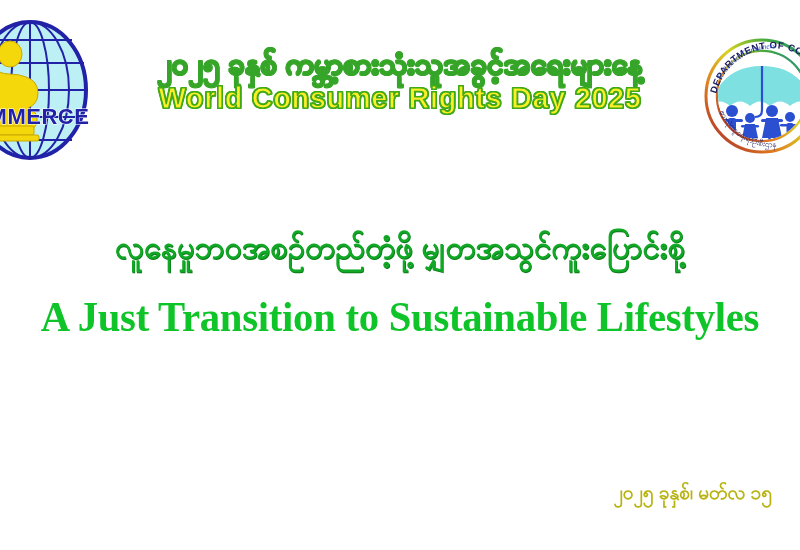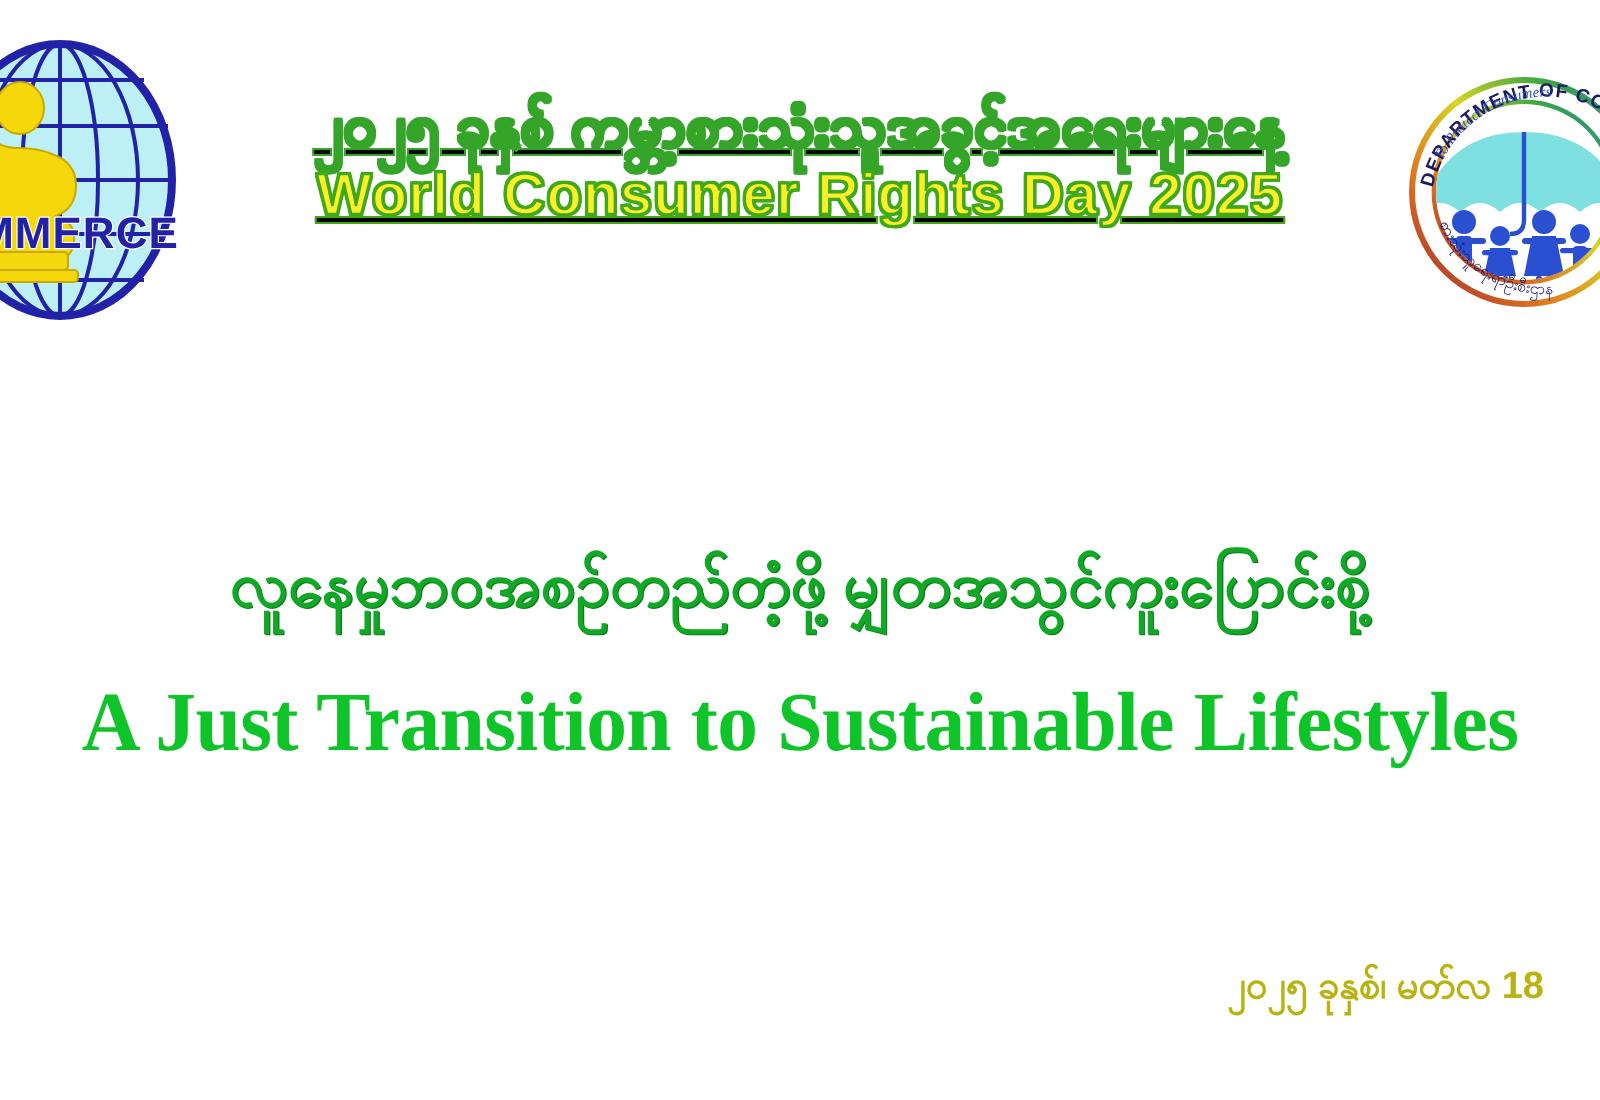--- a/index.html
+++ b/index.html
@@ -43,21 +43,20 @@
   }
   .logo-right svg { display: block; }
 
   
   .header-block {
     position: absolute;
     left: 95px;
     right: 95px;
     top: 46px;
     text-align: center;
-    text-decoration: underline;
   }
 
   .title-mm {
     font-family: "Liberation Sans", "DejaVu Sans", sans-serif;
     font-size: 29px;
     font-weight: bold;
     line-height: 1.25;
     color: #ffe800;
     letter-spacing: 0.4px;
     white-space: nowrap;
@@ -84,21 +83,20 @@
       1px -1px 0 #3faa17, -1px 1px 0 #3faa17;
   }
 
   
   .theme-block {
     position: absolute;
     left: 0;
     right: 0;
     top: 228px;
     text-align: center;
-    margin-top: 45px;
   }
 
   .theme-mm {
     font-family: "Liberation Sans", "DejaVu Sans", sans-serif;
     font-size: 31px;
     font-weight: bold;
     line-height: 1.3;
     color: #11a825;
     white-space: nowrap;
     text-shadow: 0.6px 0.6px 0 #0c7a1b;
@@ -235,16 +233,16 @@
     <div class="title-mm">၂၀၂၅ ခုနှစ် ကမ္ဘာ့စားသုံးသူအခွင့်အရေးများနေ့</div>
     <div class="title-en">World Consumer Rights Day 2025</div>
   </div>
 
   <div class="theme-block">
     <div class="theme-mm">လူနေမှုဘဝအစဉ်တည်တံ့ဖို့ မျှတအသွင်ကူးပြောင်းစို့</div>
     <div class="theme-en">A Just Transition to Sustainable Lifestyles</div>
   </div>
 
   <div class="date-block">
-    <div class="date-mm">၂၀၂၅ ခုနှစ်၊ မတ်လ 18</div>
+    <div class="date-mm">၂၀၂၅ ခုနှစ်၊ မတ်လ ၁၅</div>
   </div>
 
 </div>
 
 </body></html>

